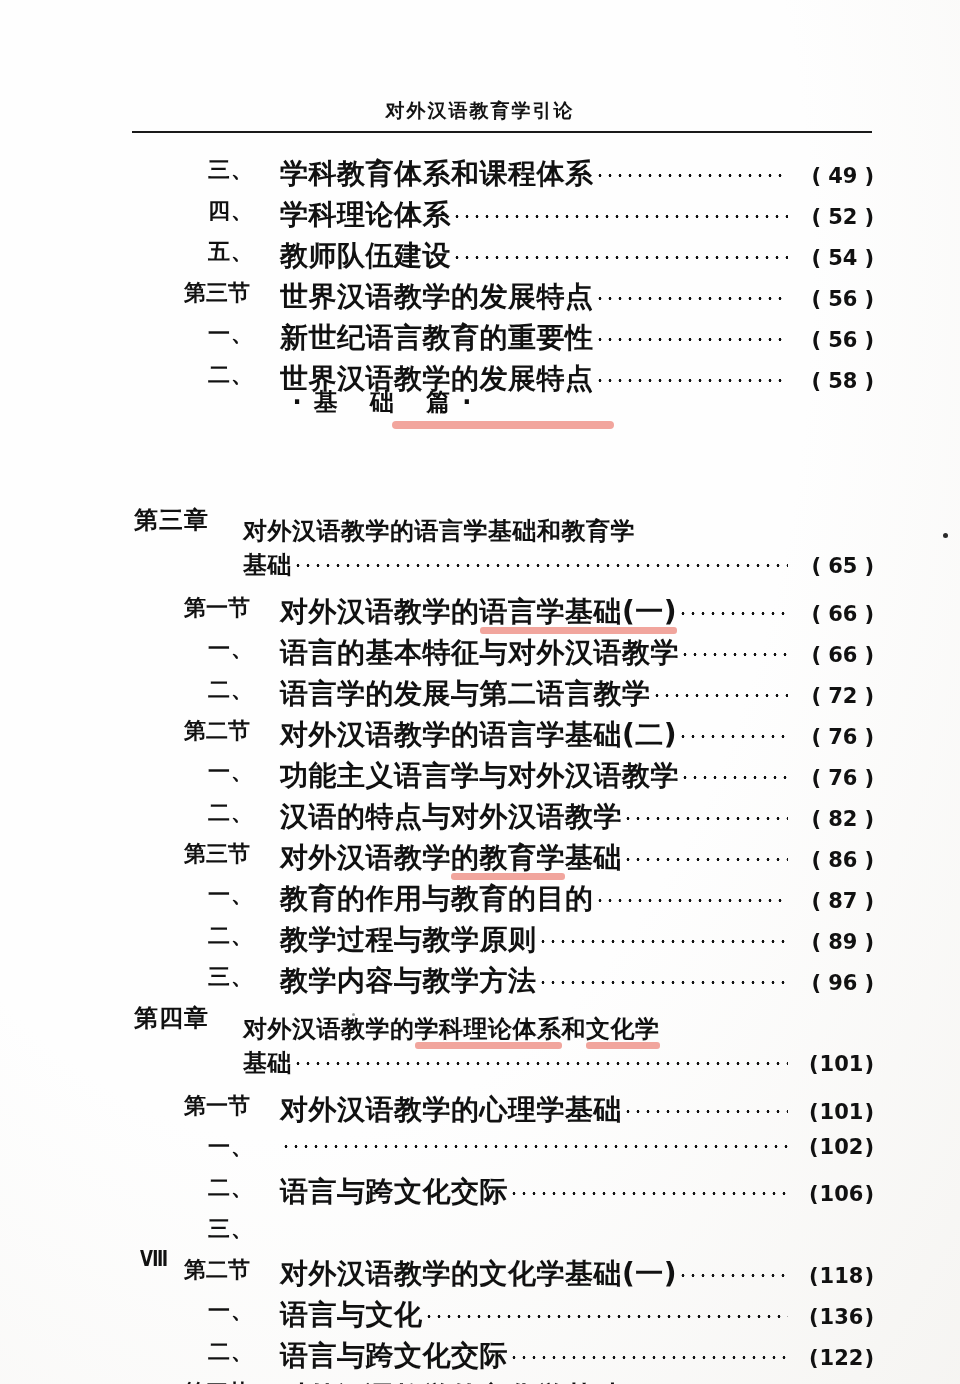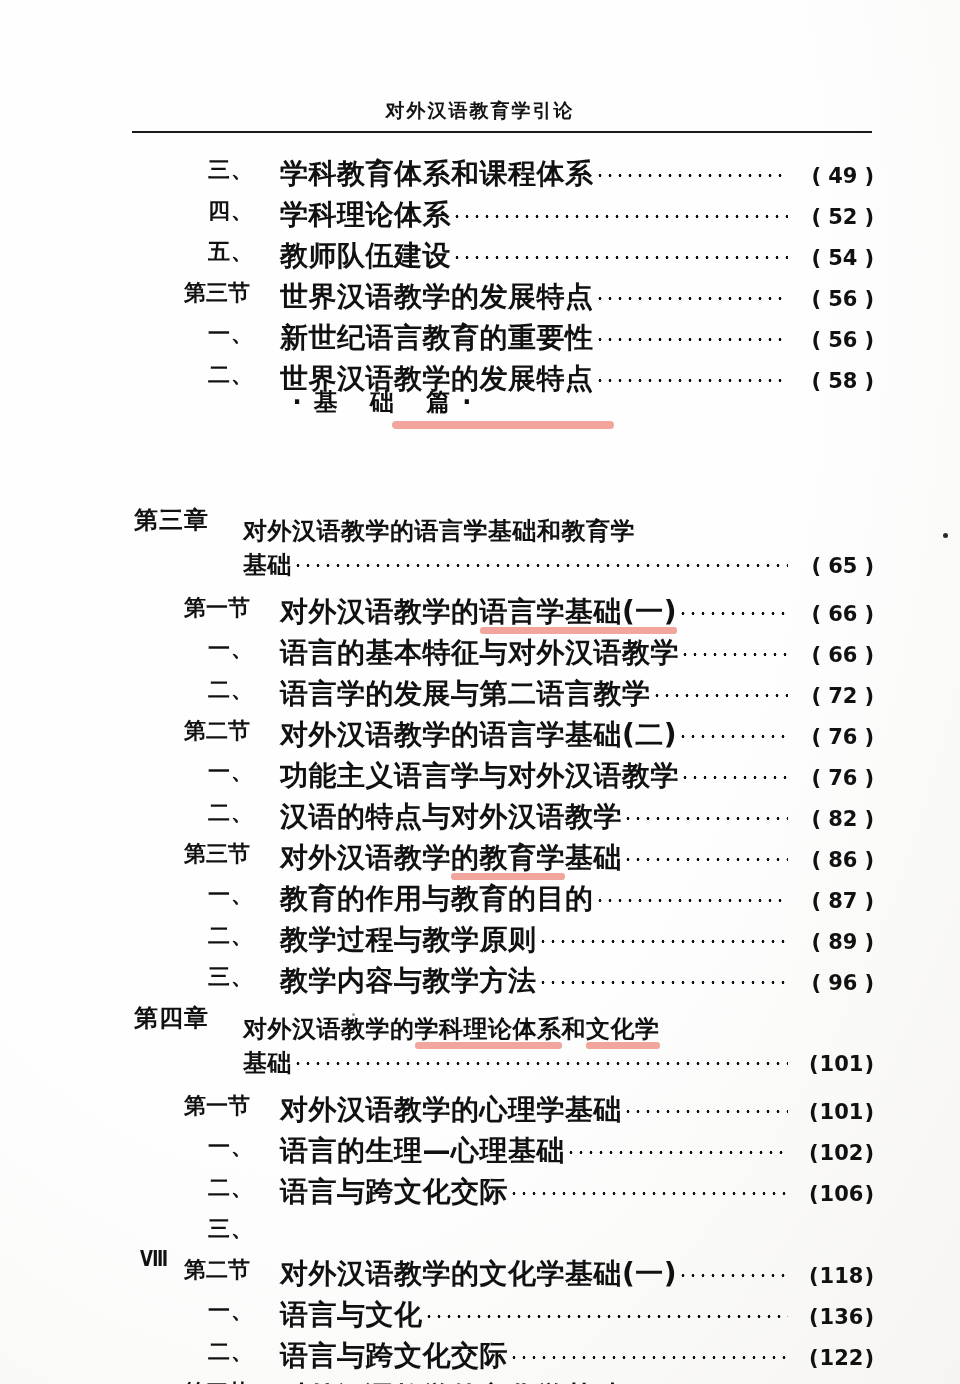--- a/index.html
+++ b/index.html
@@ -391,21 +391,20 @@
           <span class="label sec">第一节</span>
           <div class="body-row sec-title">
             <span class="title">对外汉语教学的心理学基础</span>
             <span class="leader"></span>
             <span class="pageno tight"><span class="paren-l">(</span><span>101</span><span class="paren-r">)</span></span>
           </div>
         </div>
         <div class="line">
           <span class="label num">一、</span>
           <div class="body-row ">
-            <span class="title">语言的生理—心理基础</span>
             <span class="leader"></span>
             <span class="pageno tight"><span class="paren-l">(</span><span>102</span><span class="paren-r">)</span></span>
           </div>
         </div>
         <div class="line">
           <span class="label num">二、</span>
           <div class="body-row ">
             <span class="title">语言与跨文化交际</span>
             <span class="leader"></span>
             <span class="pageno tight"><span class="paren-l">(</span><span>106</span><span class="paren-r">)</span></span>

